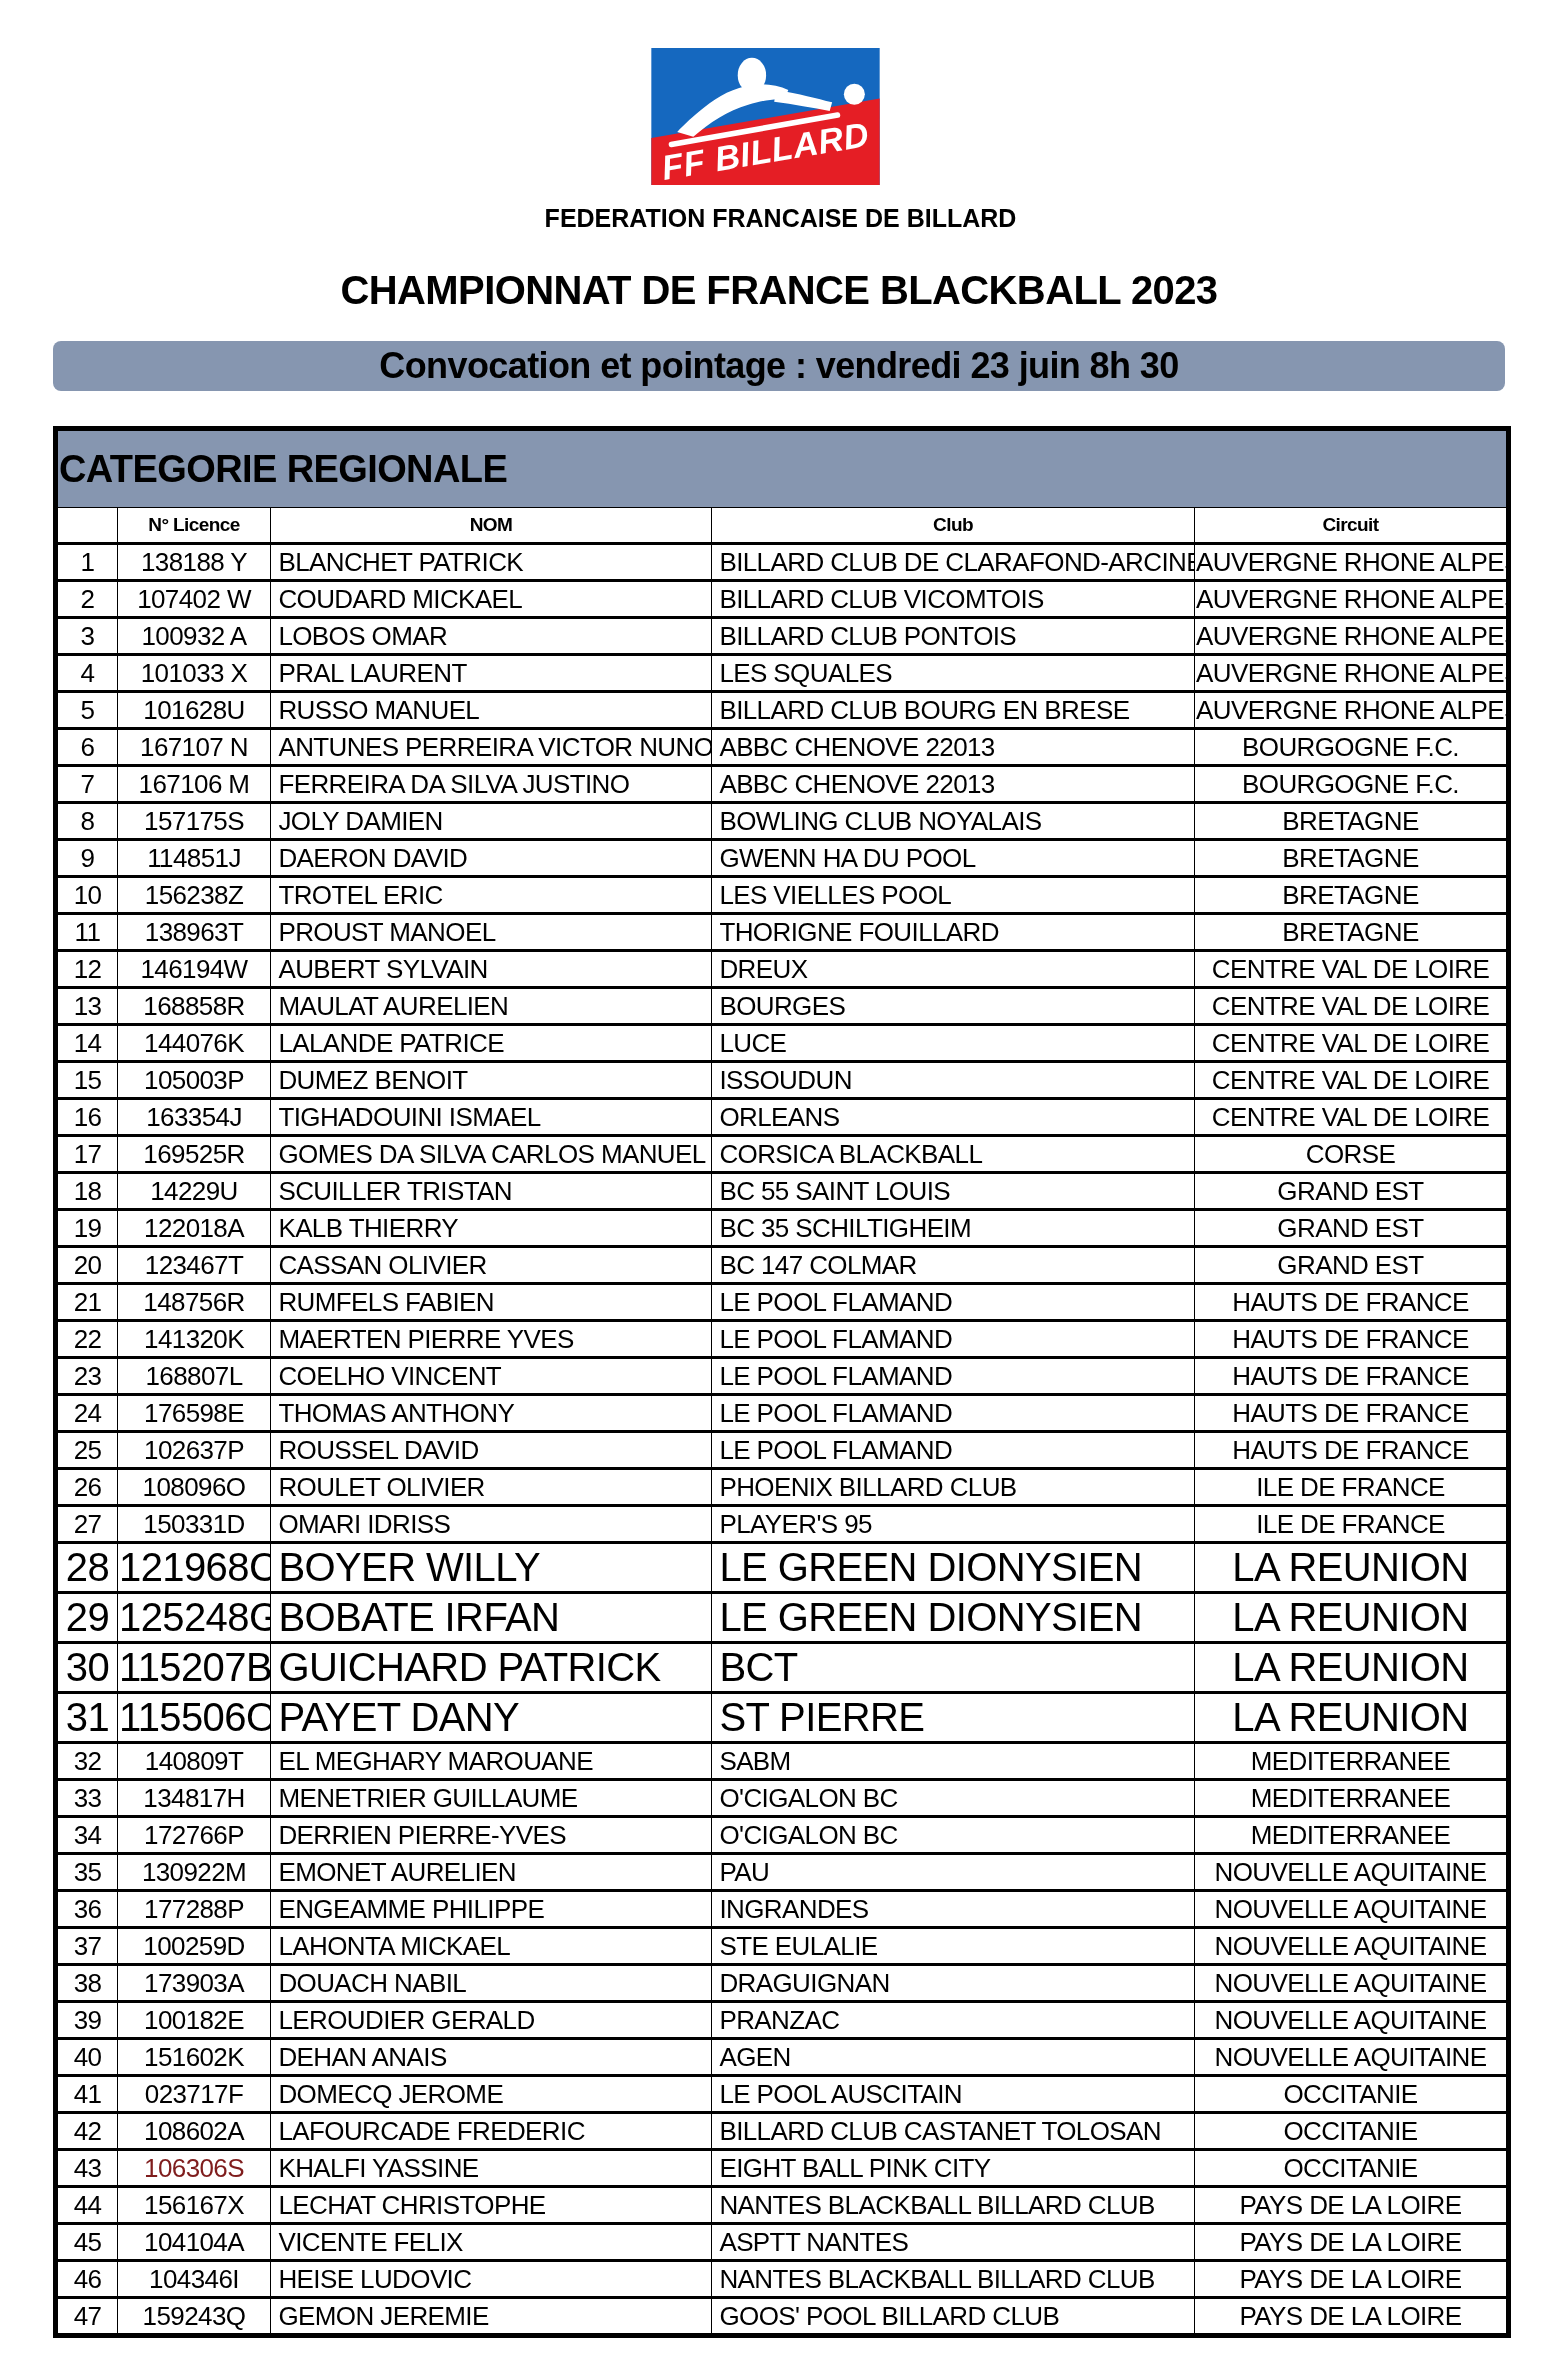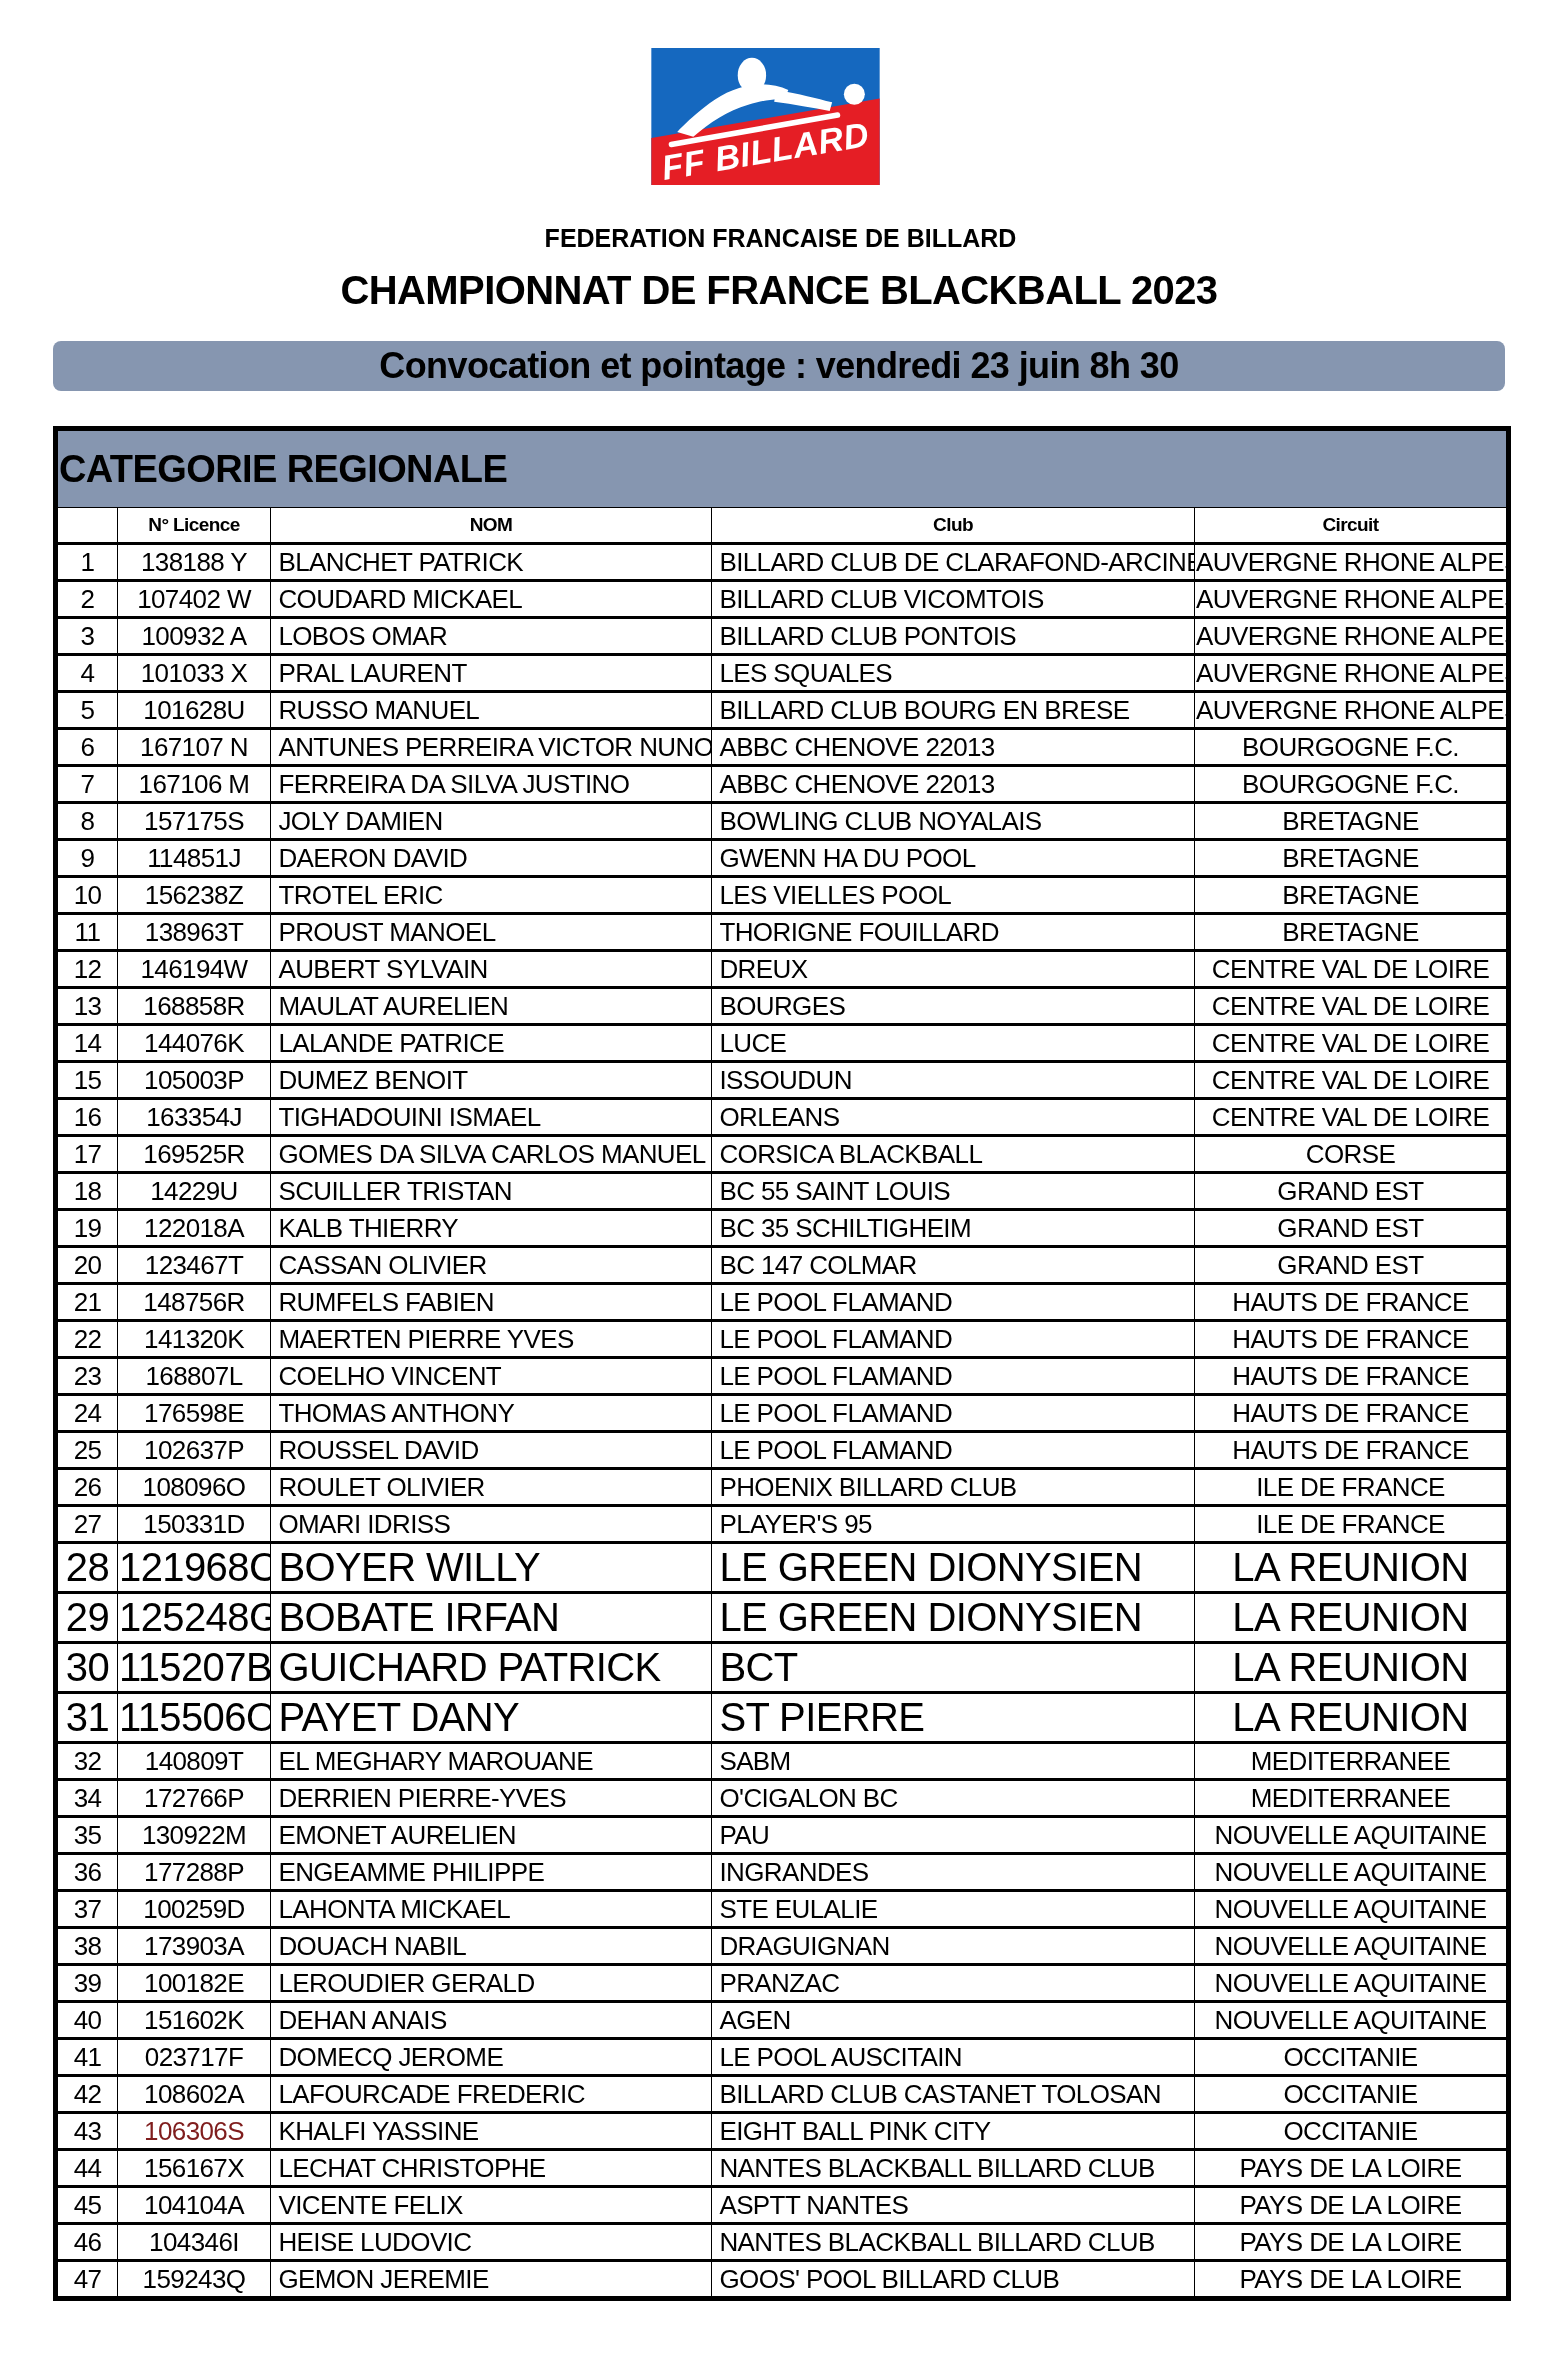--- a/index.html
+++ b/index.html
@@ -2,21 +2,21 @@
 <html style="font-size:10px"><head>
 <meta charset="utf-8">
 <style>
   html,body { margin:0; padding:0; background:#ffffff; }
   .page {
     position:relative; width:1561px; height:2366px; background:#ffffff;
     font-family:"Liberation Sans", sans-serif; color:#000; overflow:hidden;
   }
   .logo { position:absolute; left:651px; top:48px; width:229px; height:137px; }
   .federation {
-    position:absolute; top:224px; left:0; width:1561px; text-align:center;
+    position:absolute; top:204px; left:0; width:1561px; text-align:center;
     font-weight:bold; font-size:25px; letter-spacing:0px;
   }
   .title {
     position:absolute; top:268px; left:53px; width:1452px; text-align:center;
     font-weight:bold; font-size:40px; letter-spacing:-0.6px;
   }
   .banner {
     position:absolute; top:341px; left:53px; width:1452px; height:50px;
     background:#8696B0; text-align:center; line-height:50px;
     font-weight:bold; font-size:36px; letter-spacing:-0.6px;border-radius:8px;
@@ -312,20 +312,27 @@
             <td class="c-circ">LA REUNION</td>
           </tr>
           <tr>
             <td class="c-num">32</td>
             <td class="c-lic">140809T</td>
             <td class="c-nom">EL MEGHARY MAROUANE</td>
             <td class="c-club">SABM</td>
             <td class="c-circ">MEDITERRANEE</td>
           </tr>
           <tr>
+            <td class="c-num">33</td>
+            <td class="c-lic">134817H</td>
+            <td class="c-nom">MENETRIER GUILLAUME</td>
+            <td class="c-club">O'CIGALON BC</td>
+            <td class="c-circ">MEDITERRANEE</td>
+          </tr>
+          <tr>
             <td class="c-num">34</td>
             <td class="c-lic">172766P</td>
             <td class="c-nom">DERRIEN PIERRE-YVES</td>
             <td class="c-club">O'CIGALON BC</td>
             <td class="c-circ">MEDITERRANEE</td>
           </tr>
           <tr>
             <td class="c-num">35</td>
             <td class="c-lic">130922M</td>
             <td class="c-nom">EMONET AURELIEN</td>

